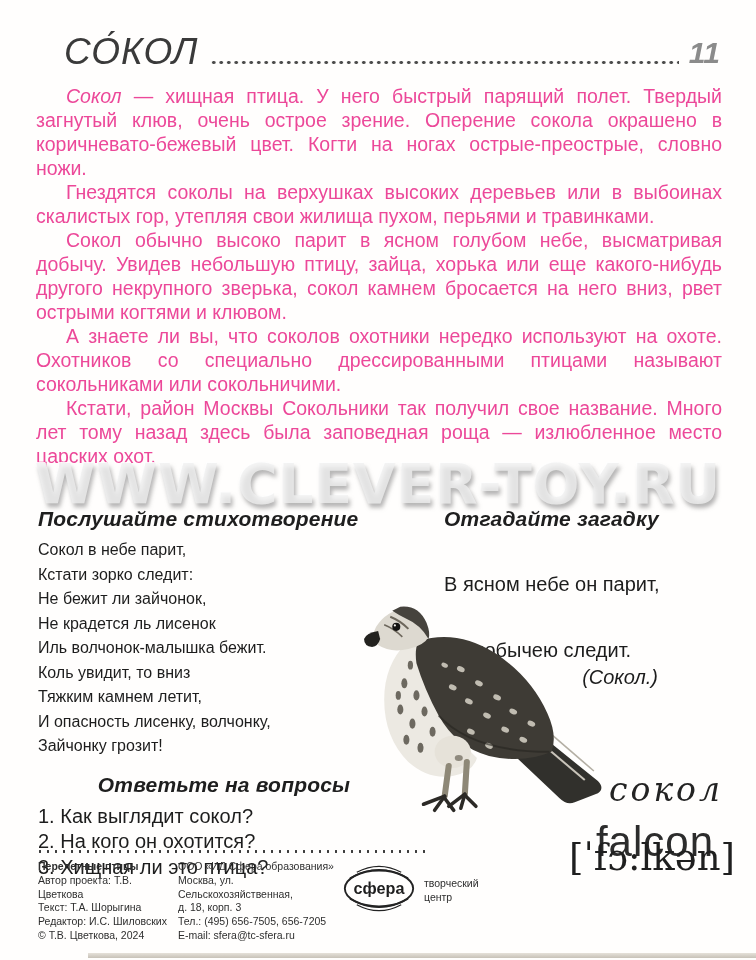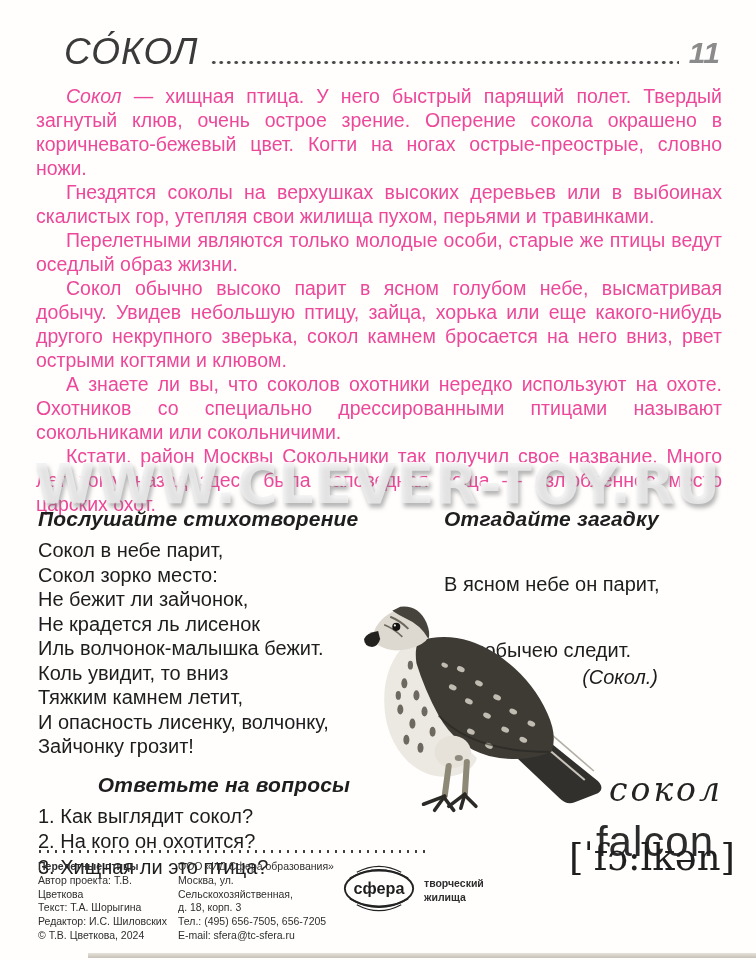--- a/index.html
+++ b/index.html
@@ -47,21 +47,21 @@
     text-shadow:2px 4px 4px rgba(120,120,120,0.55), -1px -1px 0 rgba(255,255,255,0.9);
     z-index:6; pointer-events:none; white-space:nowrap;
   }
 
   
   .section-heading {
     margin:0 0 7px 0; font-size:21px; font-weight:bold; font-style:italic;
     color:#1e1e1e; letter-spacing:0.2px;
   }
   .col-left { position:absolute; top:507px; left:38px; width:372px; }
-  .poem-line { font-size:20px; line-height:24.5px; color:#1d1d1d; }
+  .poem-line { font-size:16px; line-height:24.5px; color:#1d1d1d; }
   .questions-heading { margin-top:14px;text-align:center; }
   .question-line { font-size:20px; line-height:25.5px; color:#1d1d1d; }
 
   .riddle { position:absolute; top:507px; left:444px; width:232px; }
   .riddle-line { font-size:20px; line-height:25px; color:#1d1d1d;margin-top:41px; }
   .riddle-answer {
     font-size:20px; line-height:25px; color:#1d1d1d;
     font-style:italic; text-align:right; padding-right:18px; margin-top:2px;
   }
 
@@ -91,53 +91,52 @@
   }
   .footer { position:absolute; top:860px; left:38px; width:430px; display:flex; }
   .footer, .footer div { font-size:10.5px; line-height:13.8px; color:#2e2e2e; }
   .f-col1 { width:140px; }
   .f-col2 { width:156px; }
   .f-series { font-weight:bold; }
   .f-logo { margin-left:4px; position:relative; width:130px; }
   .logo-svg { display:block; margin-top:2px; }
   .logo-caption {
     position:absolute; left:86px; top:17px;
-    font-size:6.5px; line-height:7.5px; color:#b24a2e; font-weight:bold;
+    font-size:6.5px; line-height:7.5px; color:#b24a2e; font-weight:normal;
   }
   .bottom-strip {
     position:absolute; bottom:2px; left:88px; right:0; height:5px;
     background:linear-gradient(to bottom, #d8d2c6, #a9a193); opacity:0.65;
   }
 </style>
 </head>
 <body>
 
 <div class="page">
 
   <header class="title-row">
     <h1 class="page-title">СО́КОЛ</h1>
     <div class="leader"></div>
     <div class="page-num">11</div>
   </header>
 
   <section class="article">
     <p><i class="lead">Сокол</i><span> — хищная птица. У него быстрый парящий полет. Твердый загнутый клюв, очень острое зрение. Оперение сокола окрашено в коричневато-бежевый цвет. Когти на ногах острые-преострые, словно ножи.</span></p>
     <p><span>Гнездятся соколы на верхушках высоких деревьев или в выбоинах скалистых гор, утепляя свои жилища пухом, перьями и травинками.</span></p>
-    <p><span>Перелетными являются только молодые особи, старые же птицы ведут оседлый образ жизни.</span></p>
     <p><span>Сокол обычно высоко парит в ясном голубом небе, высматривая добычу. Увидев небольшую птицу, зайца, хорька или еще какого-нибудь другого некрупного зверька, сокол камнем бросается на него вниз, рвет острыми когтями и клювом.</span></p>
     <p><span>А знаете ли вы, что соколов охотники нередко используют на охоте. Охотников со специально дрессированными птицами называют сокольниками или сокольничими.</span></p>
     <p><span>Кстати, район Москвы Сокольники так получил свое название. Много лет тому назад здесь была заповедная роща — излюбленное место царских охот.</span></p>
   </section>
 
   <div class="watermark">WWW.CLEVER-TOY.RU</div>
 
   <section class="col-left">
     <h2 class="section-heading">Послушайте стихотворение</h2>
     <div class="poem-line">Сокол в небе парит,</div>
-    <div class="poem-line">Сокол зорко место:</div>
+    <div class="poem-line">Кстати зорко следит:</div>
     <div class="poem-line">Не бежит ли зайчонок,</div>
     <div class="poem-line">Не крадется ль лисенок</div>
     <div class="poem-line">Иль волчонок-малышка бежит.</div>
     <div class="poem-line">Коль увидит, то вниз</div>
     <div class="poem-line">Тяжким камнем летит,</div>
     <div class="poem-line">И опасность лисенку, волчонку,</div>
     <div class="poem-line">Зайчонку грозит!</div>
 
     <h2 class="section-heading questions-heading">Ответьте на вопросы</h2>
     <div class="question-line">1. Как выглядит сокол?</div>
@@ -240,19 +239,19 @@
       <svg class="logo-svg" width="82" height="53" viewBox="0 0 96 62" xmlns="http://www.w3.org/2000/svg" aria-hidden="true">
         <ellipse cx="48" cy="31" rx="40" ry="21" fill="none" stroke="#232323" stroke-width="2.2"></ellipse>
         <path d="M14,19 Q48,-1 82,19" fill="none" stroke="#232323" stroke-width="1.8"></path>
         <path d="M22,12 Q48,-2 74,12" fill="none" stroke="#232323" stroke-width="1.5"></path>
         <path d="M14,43 Q48,63 82,43" fill="none" stroke="#232323" stroke-width="1.8"></path>
         <path d="M22,50 Q48,64 74,50" fill="none" stroke="#232323" stroke-width="1.5"></path>
         <text x="48" y="38" text-anchor="middle" font-family="Liberation Sans, sans-serif" font-size="19" font-weight="bold" fill="#1e1e1e">сфера</text>
       </svg>
       <div class="logo-caption">
         <div>творческий</div>
-        <div>жилища</div>
+        <div>центр</div>
       </div>
     </div>
   </footer>
 
   <div class="bottom-strip"></div>
 </div>
 
 </body></html>

